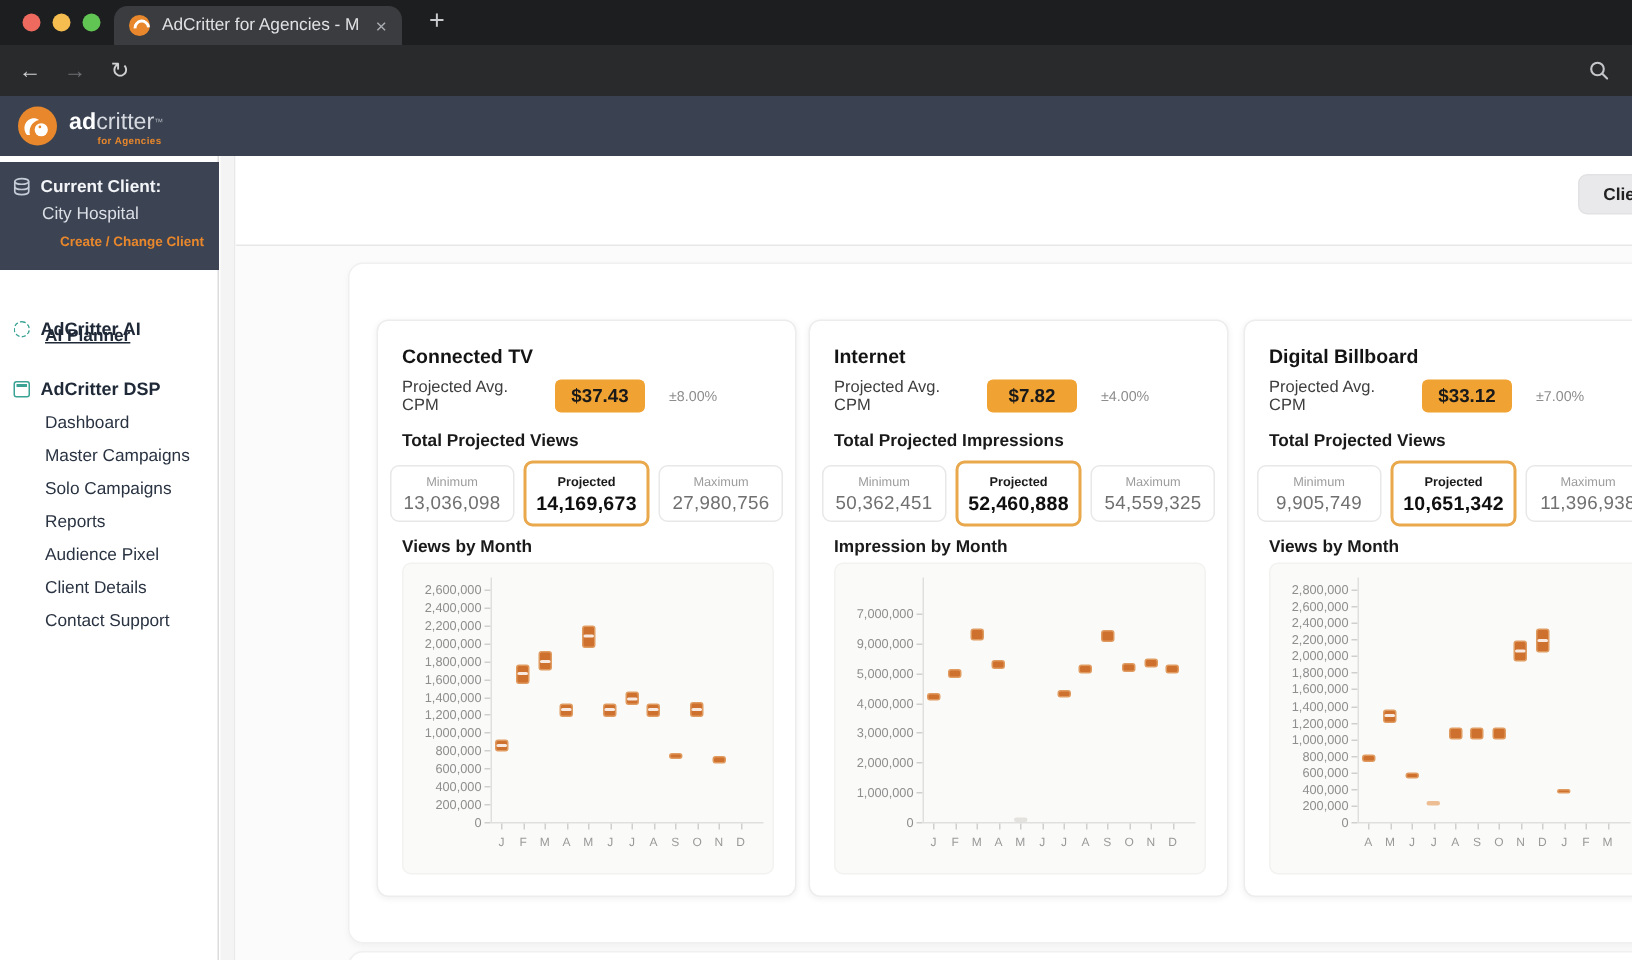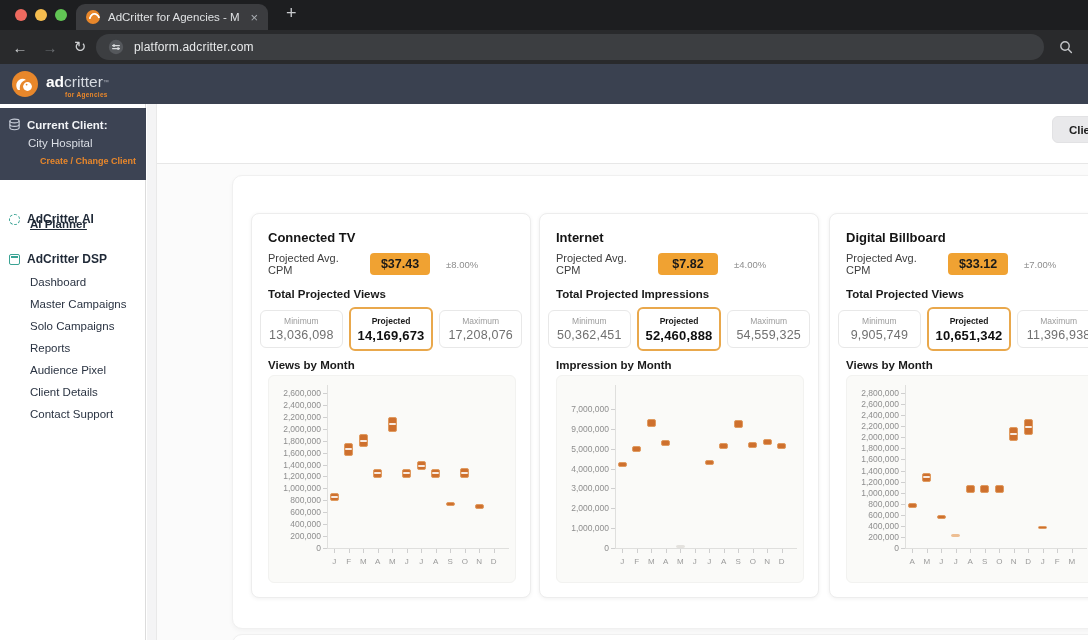--- a/index.html
+++ b/index.html
@@ -103,30 +103,20 @@
     <span class="favicon"></span>
     <span class="tab-title">AdCritter for Agencies - Mast</span>
     <span class="tab-close">×</span>
   </div>
   <div class="newtab">+</div>
 </div>
 <div class="toolbar">
   <div class="nav-ic" style="left:8px;">←</div>
   <div class="nav-ic" style="left:38px;color:#6C6F73;">→</div>
   <div class="nav-ic" style="left:68px;">↻</div>
-  <div class="pill">
-    <svg width="16" height="16" viewBox="0 0 16 16">
-      <circle cx="8" cy="8" r="7.2" fill="#55585C"></circle>
-      <rect x="4" y="6" width="8" height="1.2" rx=".6" fill="#D8DADC"></rect>
-        <circle cx="6" cy="6.6" r="1.3" fill="#D8DADC"></circle>
-      <rect x="4" y="9" width="8" height="1.2" rx=".6" fill="#D8DADC"></rect>
-        <circle cx="10.2" cy="9.6" r="1.3" fill="#D8DADC"></circle>
-    </svg>
-    <span class="url">platform.adcritter.com</span>
-  </div>
   <svg class="search-ic" width="16" height="16" viewBox="0 0 16 16">
     <circle cx="7" cy="7" r="4.2" fill="none" stroke="#C4C6C9" stroke-width="1.4"></circle>
     <line x1="10.2" y1="10.2" x2="13.4" y2="13.4" stroke="#C4C6C9" stroke-width="1.4" stroke-linecap="round"></line>
   </svg>
 </div>
 
 <div class="appbar">
   <div class="logo-circle">
     <svg width="26" height="26" viewBox="0 0 26 26">
       <path d="M8 19c-1-4 1-9 6-10-3-2.5-8-1-9.5 3.5-.6 2 0 5 1.5 6.5z" fill="#fff"></path>
@@ -191,21 +181,21 @@
           <div class="stat">
             <span class="lb">Minimum</span>
             <span class="vl">13,036,098</span>
           </div>
           <div class="stat hl">
             <span class="lb">Projected</span>
             <span class="vl">14,169,673</span>
           </div>
           <div class="stat">
             <span class="lb">Maximum</span>
-            <span class="vl">17,208,076</span>
+            <span class="vl">27,980,756</span>
           </div>
         </div>
         <div class="chart-title">Views by Month</div>
         <div class="chart">
             <div class="ylab" style="left: 2px; top: 12px; width: 50px;">2,600,000</div>
             <div class="ytick" style="left: 54px; top: 17px; width: 4px; height: 1px;"></div>
             <div class="ylab" style="left: 2px; top: 23.9231px; width: 50px;">2,400,000</div>
             <div class="ytick" style="left: 54px; top: 28.9231px; width: 4px; height: 1px;"></div>
             <div class="ylab" style="left: 2px; top: 35.8462px; width: 50px;">2,200,000</div>
             <div class="ytick" style="left: 54px; top: 40.8462px; width: 4px; height: 1px;"></div>

